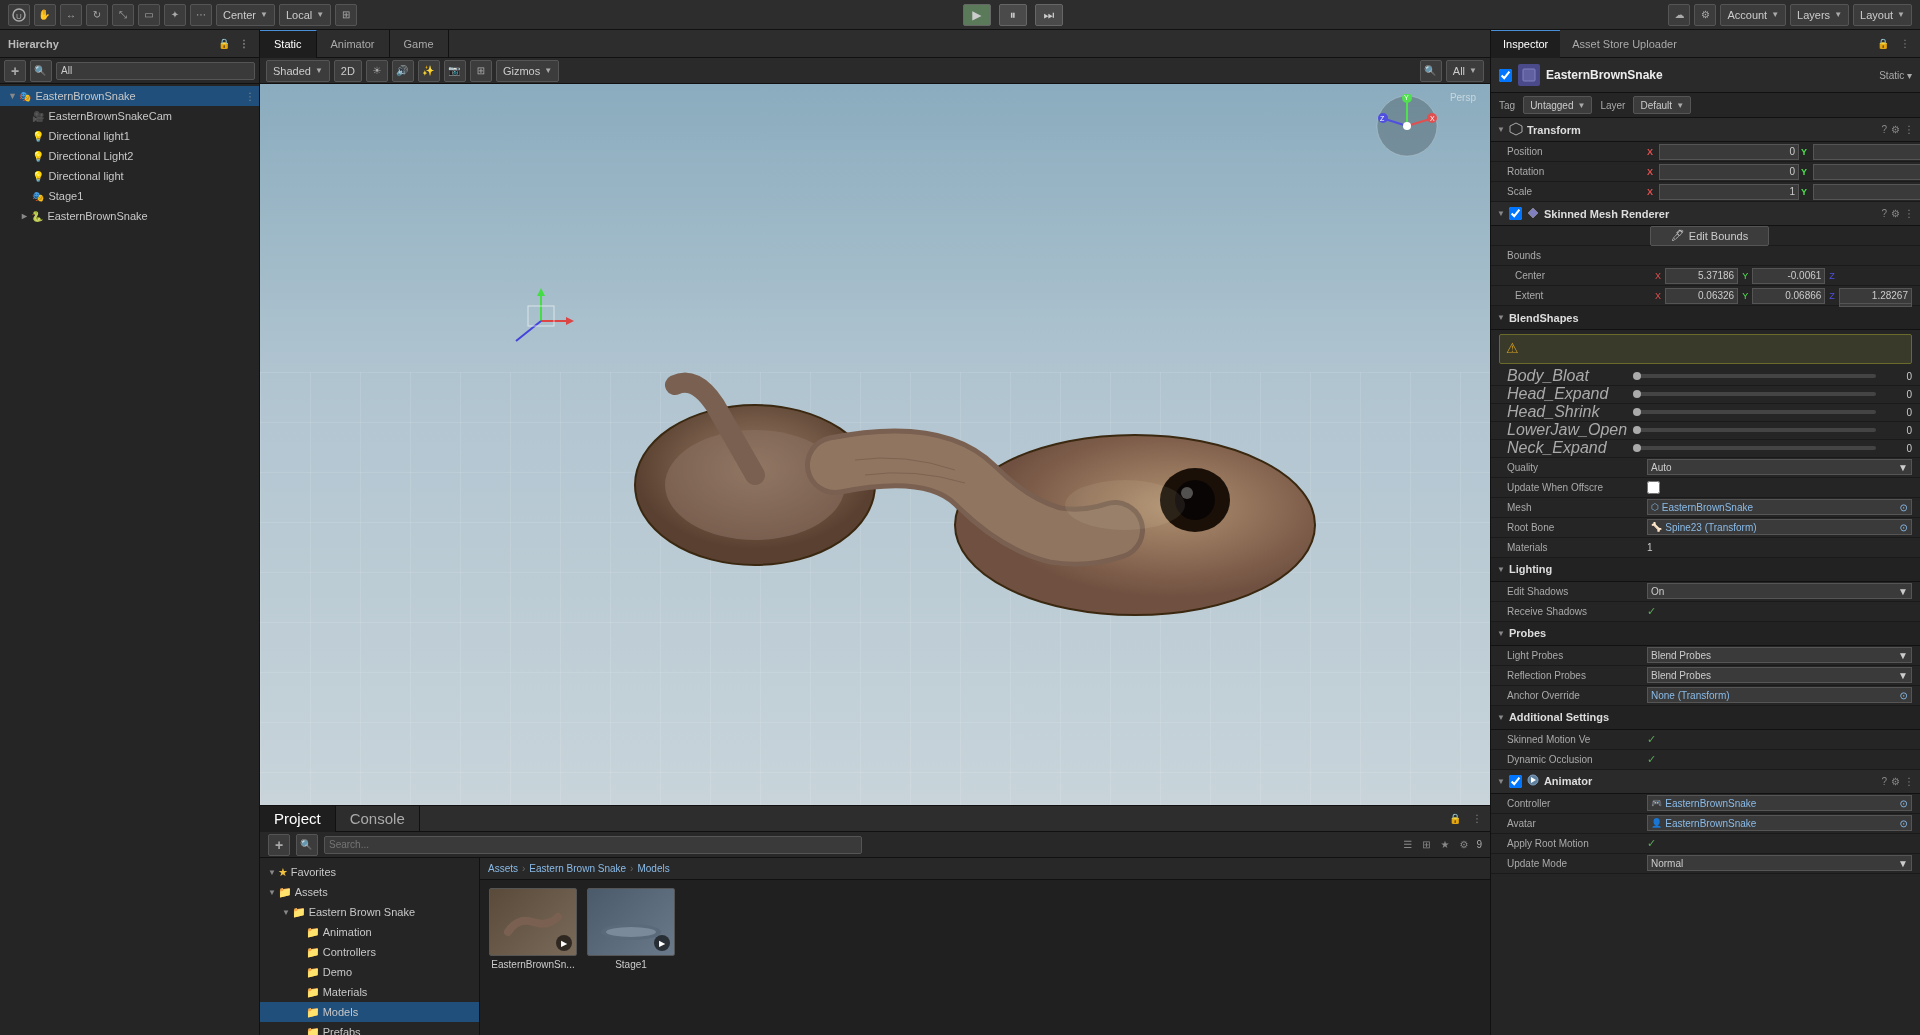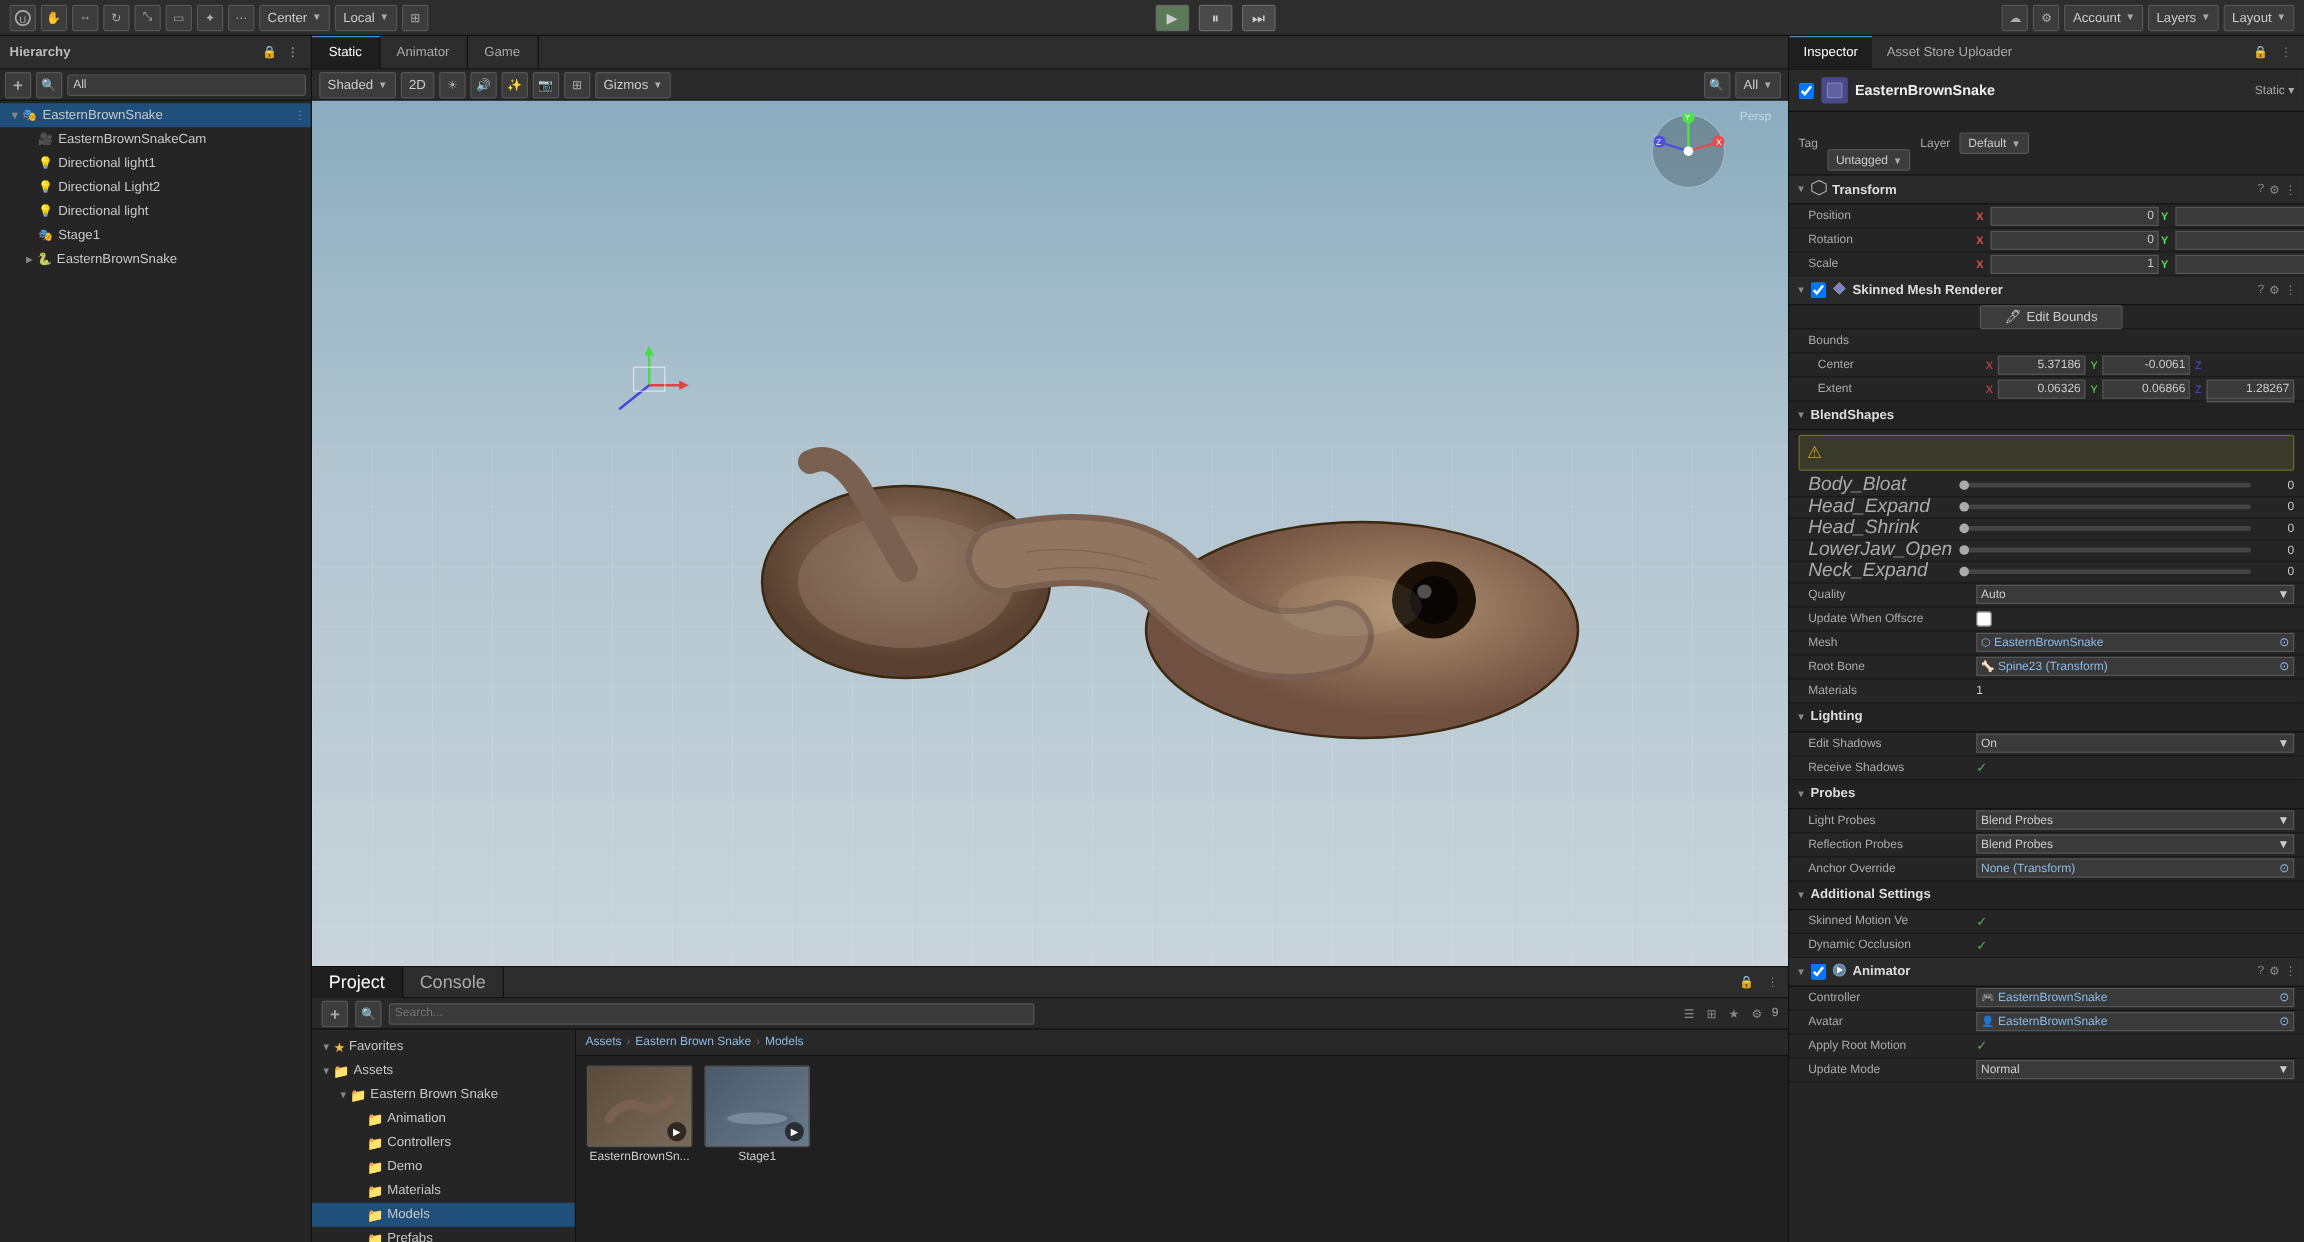--- a/index.html
+++ b/index.html
@@ -982,21 +982,21 @@
           <svg width="16" height="16" viewBox="0 0 16 16">
               <rect x="2" y="2" width="12" height="12" rx="1" fill="#6060a0" stroke="#8080c0" stroke-width="1"></rect>
             </svg>
         </div>
         <span class="obj-name">EasternBrownSnake</span>
         <span class="obj-static">Static ▾</span>
       </div>
 
       <div class="tag-layer-row">
         <span class="tag-label">Tag</span>
-        <div class="dropdown-btn" style="height:18px; font-size:10px;margin-top:28px;">
+        <div class="dropdown-btn" style="height:18px; font-size:10px;">
           <span>Untagged</span>
           <span class="arrow">▼</span>
         </div>
         <span class="tag-label">Layer</span>
         <div class="dropdown-btn" style="height:18px; font-size:10px;">
           <span>Default</span>
           <span class="arrow">▼</span>
         </div>
       </div>
 

